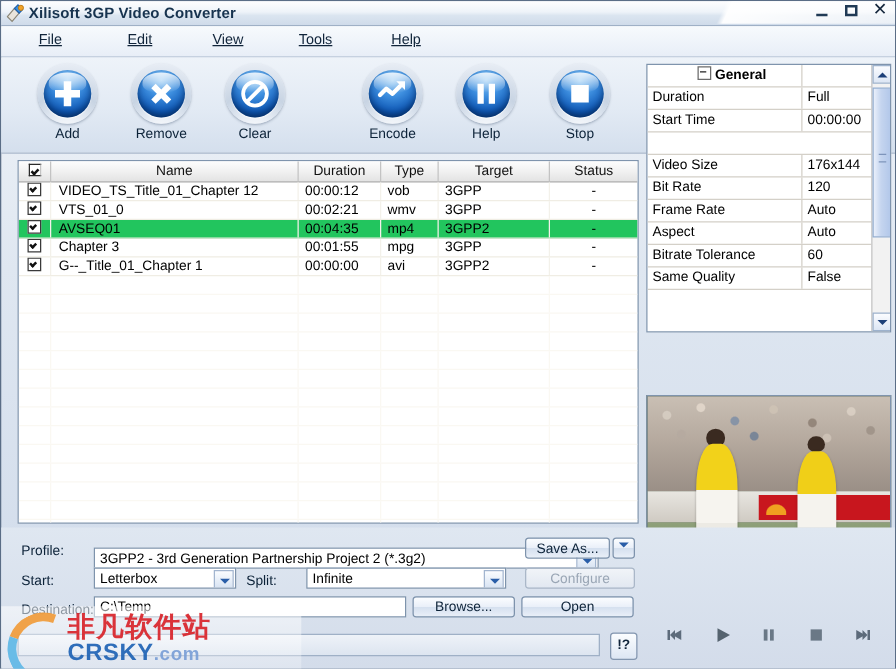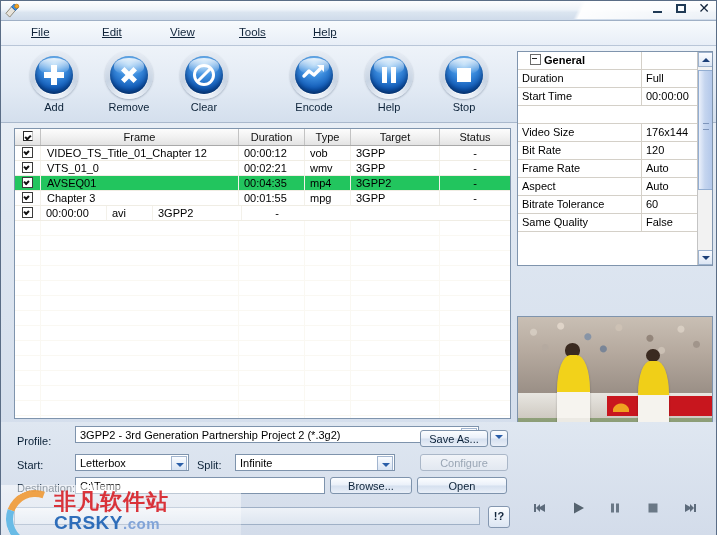--- a/index.html
+++ b/index.html
@@ -89,21 +89,21 @@
   .props{position:absolute;left:516px;top:50px;width:196px;height:215px;background:#fff;
     border:1px solid #7f94ad;box-sizing:border-box;overflow:hidden;}
   .prow{display:flex;height:18px;font-size:11px;border-bottom:1px solid #d4d0c8;box-sizing:border-box;}
   .prow .pk{width:124px;border-right:1px solid #d4d0c8;padding-left:4px;line-height:17px;box-sizing:border-box;
     white-space:nowrap;overflow:hidden;}
   .prow .pv{flex:1;padding-left:4px;line-height:17px;box-sizing:border-box;white-space:nowrap;overflow:hidden;}
   .prow.grp .pk{font-weight:bold;}
   .expander{display:inline-block;width:9px;height:9px;border:1px solid #6b6b6b;background:#fff;
     position:relative;margin-right:3px;vertical-align:-1px;}
   .expander:after{content:"";position:absolute;left:1px;top:3px;width:5px;height:1px;background:#222;}
-  .pk.grpk{padding-left:12px;}
+  .pk.grpk{padding-left:12px;text-align:center;}
   .pscroll{position:absolute;right:0;top:0;width:15px;height:213px;
     background:#f2f2f2;border-left:1px solid #c4c4c4;box-sizing:border-box;}
   .pscroll .ar{width:15px;height:15px;background:linear-gradient(to bottom,#fbfcff,#dce6f4);
     border:1px solid #9db2cd;box-sizing:border-box;position:relative;}
   .pscroll .ar.bot{position:absolute;bottom:0;left:0;}
   .pscroll .thumb{position:absolute;left:0;top:18px;width:15px;height:120px;
     background:linear-gradient(to right,#eaf0fb,#c5d5ef 45%,#b3c8ea 100%);border:1px solid #93aed2;box-sizing:border-box;}
   .pscroll .thumb:after{content:"";position:absolute;left:4px;top:52px;width:6px;height:5px;
     border-top:1px solid #7e95bb;border-bottom:1px solid #7e95bb;}
   .chev{position:absolute;left:3px;top:5px;width:0;height:0;border-left:4px solid transparent;
@@ -205,20 +205,21 @@
 <body>
 
 <div id="app">
 
   <div class="titlebar">
     <svg class="tb-icon" viewBox="0 0 16 16">
       <path d="M1 11 L7 4 L11 8 L5 15 Z" fill="#e8e4dc" stroke="#8a8575" stroke-width="1"></path>
       <path d="M7 4 L10 1 L14 5 L11 8 Z" fill="#3a8fe0" stroke="#1d5ea8" stroke-width="1"></path>
       <circle cx="12.5" cy="3.5" r="2.2" fill="#f0a32a" stroke="#c07a10" stroke-width=".8"></circle>
     </svg>
+    <div class="tb-title">Xilisoft 3GP Video Converter</div>
     <div class="tb-btns">
       <div class="tb-btn tb-min"></div>
       <div class="tb-btn tb-max"></div>
       <div class="tb-btn tb-close">✕</div>
     </div>
   </div>
 
   <div class="menubar">
     <div class="menu-item" style="left:24px"><u>File</u></div>
     <div class="menu-item" style="left:95px"><u>Edit</u></div>
@@ -291,21 +292,21 @@
       </div>
       <div class="lbl">Stop</div>
     </div>
   </div>
 
   <div class="listwrap">
     <div class="lhead">
       <div class="c0">
           <div class="hdchk"></div>
         </div>
-      <div class="c1">Frame</div>
+      <div class="c1">Name</div>
       <div class="c2">Duration</div>
       <div class="c3">Type</div>
       <div class="c4">Target</div>
       <div class="c5">Status</div>
     </div>
 
     <div class="lrow">
       <div class="c0"><span class="rchk"></span></div>
       <div class="c1">VIDEO_TS_Title_01_Chapter 12</div>
       <div class="c2">00:00:12</div>
@@ -332,20 +333,21 @@
     <div class="lrow">
       <div class="c0"><span class="rchk"></span></div>
       <div class="c1">Chapter 3</div>
       <div class="c2">00:01:55</div>
       <div class="c3">mpg</div>
       <div class="c4">3GPP</div>
       <div class="c5">-</div>
     </div>
     <div class="lrow">
       <div class="c0"><span class="rchk"></span></div>
+      <div class="c1">G--_Title_01_Chapter 1</div>
       <div class="c2">00:00:00</div>
       <div class="c3">avi</div>
       <div class="c4">3GPP2</div>
       <div class="c5">-</div>
     </div>
 
     <div id="empty-rows">
         <div class="erow">
           <div class="c0"></div>
           <div class="c1"></div>
@@ -574,36 +576,36 @@
       <svg viewBox="0 0 22 22">
           <rect x="15" y="7" width="2" height="8" fill="#5d6b7b"></rect>
           <path d="M6 7v8l7-4z" fill="#5d6b7b"></path>
           <path d="M11 7v8l4-4z" fill="#5d6b7b"></path>
         </svg>
     </div>
   </div>
 
   <div class="botpanel">
     <div class="flabel" style="left:16px;top:13px">Profile:</div>
-    <div class="fld" style="left:74px;top:4px;width:404px;height:17px">
+    <div class="fld" style="left:74px;top:16px;width:404px;height:17px">
       <span>3GPP2 - 3rd Generation Partnership Project 2  (*.3g2)</span>
       <div class="ddarrow"></div>
     </div>
     <div class="btn" style="left:419px;top:8px;width:68px;height:17px;line-height:16px">Save As...</div>
     <div class="btn" style="left:489px;top:8px;width:18px;height:17px;line-height:15px">
       <span style="display:inline-block;width:0;height:0;border-left:4px solid transparent;border-right:4px solid transparent;border-top:4px solid #2a5ea8;vertical-align:3px"></span>
     </div>
 
     <div class="flabel" style="left:16px;top:37px">Start:</div>
     <div class="fld" style="left:74px;top:32px;width:114px;height:17px">
       <span>Letterbox</span>
       <div class="ddarrow"></div>
     </div>
     <div class="flabel" style="left:196px;top:37px">Split:</div>
-    <div class="fld" style="left:234px;top:32px;width:160px;height:17px">
+    <div class="fld" style="left:244px;top:32px;width:160px;height:17px">
       <span>Infinite</span>
       <div class="ddarrow"></div>
     </div>
     <div class="btn dis" style="left:419px;top:32px;width:88px;height:17px;line-height:16px">Configure</div>
 
     <div class="flabel" style="left:16px;top:60px">Destination:</div>
     <div class="fld" style="left:74px;top:55px;width:250px;height:17px">
       <span>C:\Temp</span>
     </div>
     <div class="btn" style="left:329px;top:55px;width:82px;height:17px;line-height:16px">Browse...</div>

